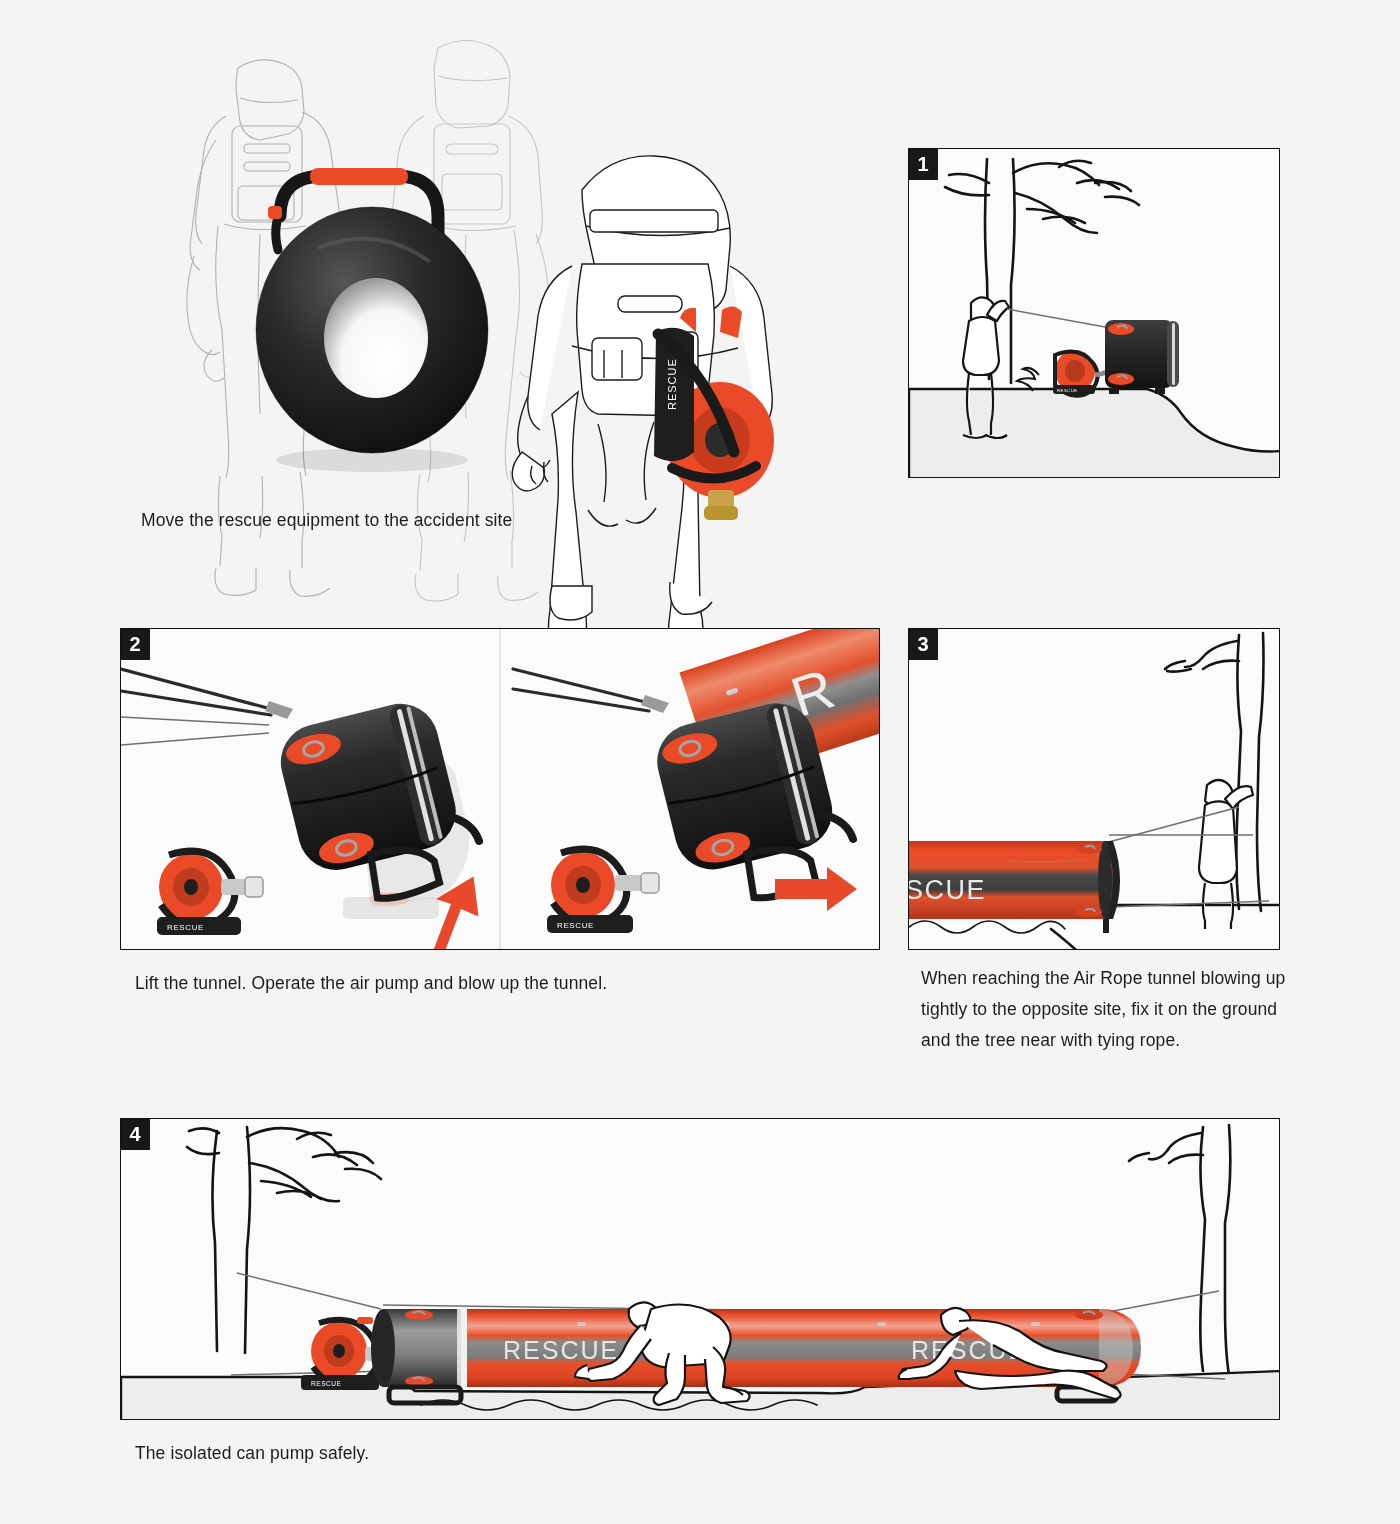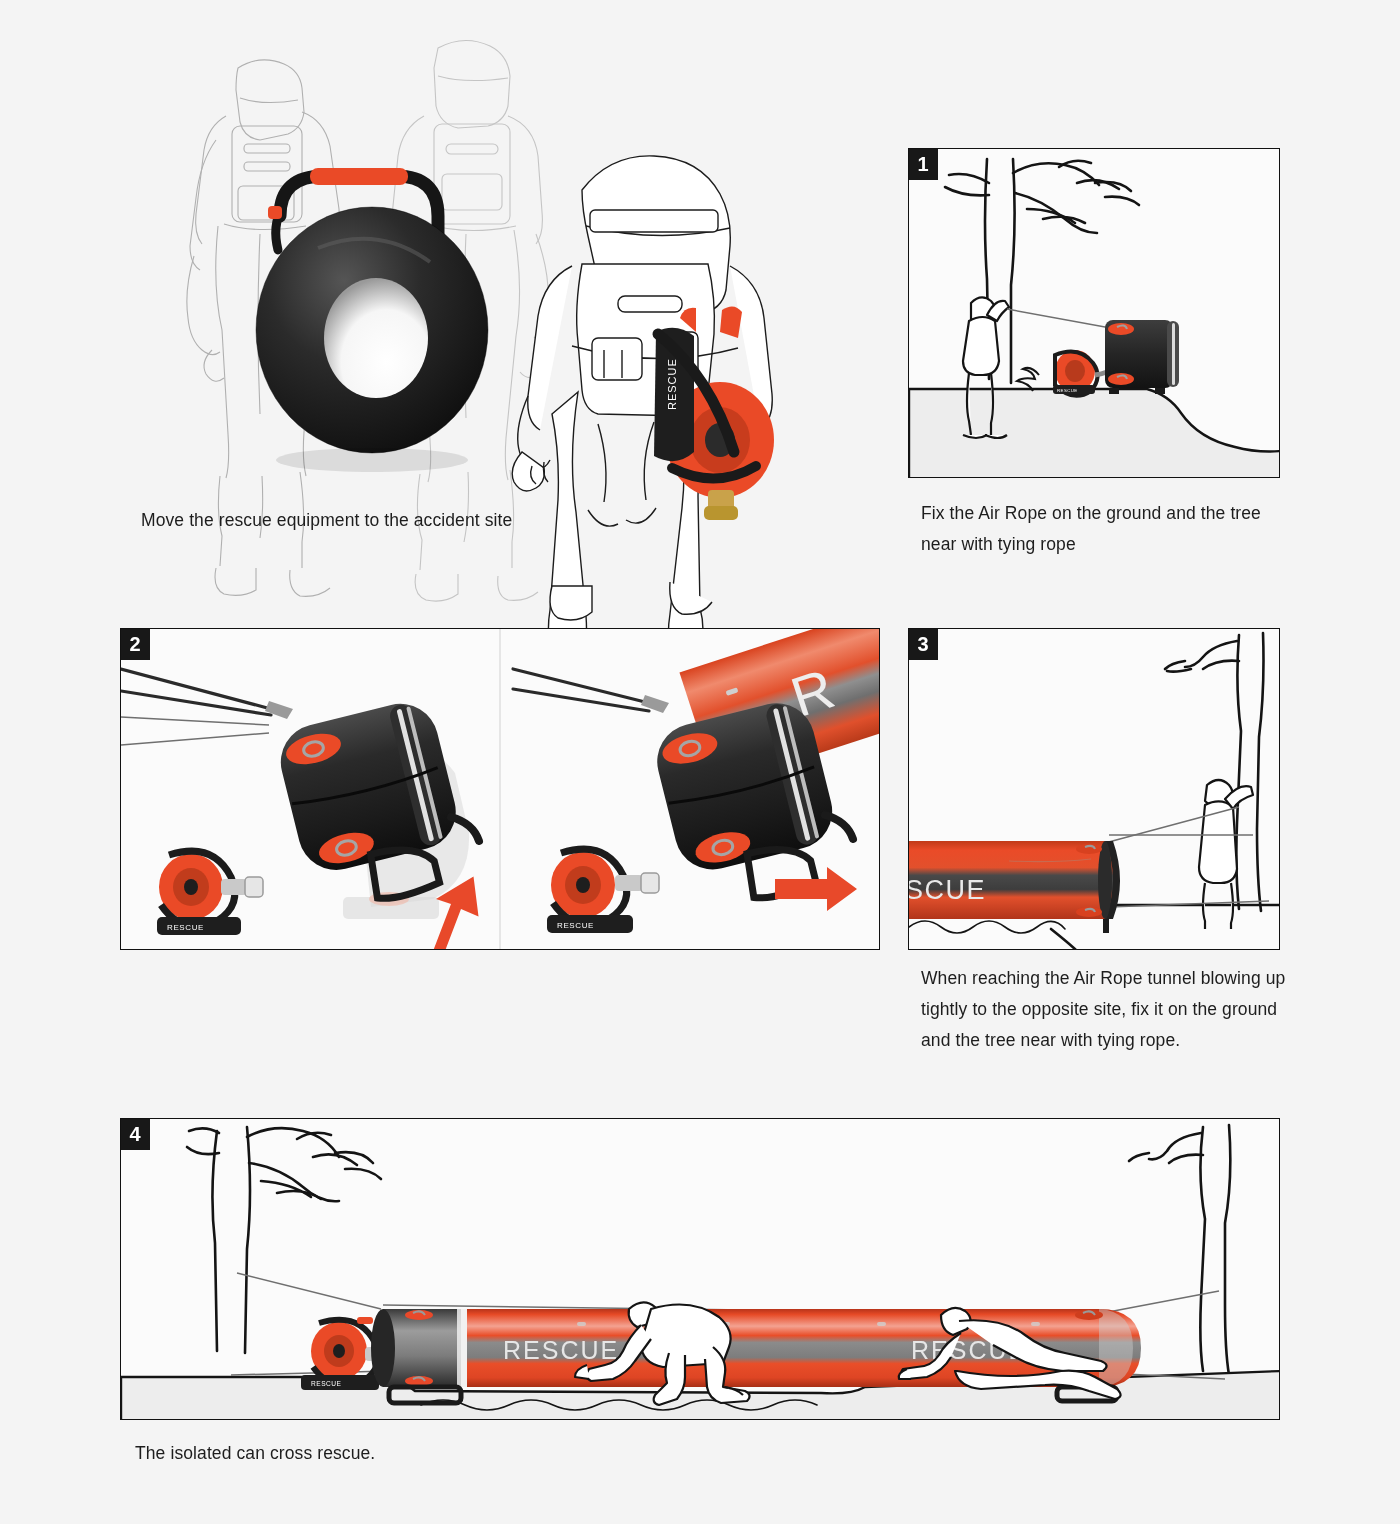--- a/index.html
+++ b/index.html
@@ -231,21 +231,20 @@
         <rect x="263" y="174" width="3" height="62" rx="1.5" fill="#dcdcdc"></rect>
         <ellipse cx="212" cy="180" rx="13" ry="6" fill="#ea4a27"></ellipse>
         <ellipse cx="212" cy="230" rx="13" ry="6" fill="#ea4a27"></ellipse>
         <path d="M208 178 q8 -4 10 2" fill="none" stroke="#9f9f9f" stroke-width="2"></path>
         <path d="M208 228 q8 -4 10 2" fill="none" stroke="#9f9f9f" stroke-width="2"></path>
         <rect x="200" y="239" width="10" height="6" fill="#1a1a1a"></rect>
         <rect x="246" y="239" width="10" height="6" fill="#1a1a1a"></rect>
       </g>
     </svg>
   </div>
-  <div class="caption cap1">Fix the Air Rope on the ground and the tree near with tying rope</div>
 
   <div class="panel" id="panel2" style="left:120px;top:628px;width:760px;height:322px;">
     <div class="panel-badge">2</div>
     <svg width="760" height="322" viewBox="0 0 760 322">
       <rect x="0" y="0" width="760" height="322" fill="#fbfbfb"></rect>
       <rect x="378" y="0" width="2" height="322" fill="#e6e6e6"></rect>
 
       <defs>
         <linearGradient id="drum" x1="0" y1="0" x2="0" y2="1">
           <stop offset="0%" stop-color="#4a4a4a"></stop>
@@ -336,20 +335,21 @@
           <rect x="44" y="286" width="86" height="18" rx="5" fill="#1e1e1e"></rect>
           <text x="54" y="299" fill="#fff" font-size="8" letter-spacing=".6" font-family="Liberation Sans, sans-serif">RESCUE</text>
           <rect x="112" y="246" width="28" height="16" rx="4" fill="#c9c9c9"></rect>
           <rect x="138" y="244" width="18" height="20" rx="4" fill="#e6e6e6" stroke="#9b9b9b" stroke-width="1.5"></rect>
         </g>
 
         <path d="M272 250 l52 0 0 -12 30 22 -30 22 0 -12 -52 0z" fill="#e8492a"></path>
       </g>
     </svg>
   </div>
+  <div class="caption cap2">Lift the tunnel. Operate the air pump and blow up the tunnel.</div>
 
   <div class="panel" id="panel3" style="left:908px;top:628px;width:372px;height:322px;">
     <div class="panel-badge">3</div>
     <svg width="372" height="322" viewBox="0 0 372 322">
       <rect x="0" y="0" width="372" height="322" fill="#fbfbfb"></rect>
 
       <g class="ln">
         <path d="M330 6 q-4 52 2 96 l-4 92 q-2 50 2 86"></path>
         <path d="M354 4 q2 56 -4 104 l-2 92 q0 50 4 82"></path>
         <path d="M328 12 q-24 4 -34 16 q-8 10 -18 10"></path>
@@ -509,15 +509,15 @@
 
       <g class="whitefig">
         <path d="M820 196 q12 -12 24 -4 q10 8 2 18 l-14 6 q-12 -4 -12 -20z"></path>
         <path d="M838 202 q42 -4 66 14 q18 14 40 18 l36 8 q10 4 2 10 l-40 0 q-28 -2 -48 -14 l-22 -12"></path>
         <path d="M840 214 q-16 10 -22 22 q-8 12 -22 12 l-14 2 q-6 8 4 10 l20 -2 q16 -6 24 -20"></path>
         <path d="M836 252 q56 10 104 0 q20 -2 34 6 l22 12 q8 8 -2 10 l-26 -8 q-22 -8 -44 -6 l-64 4 q-22 -2 -26 -18z"></path>
         <path d="M786 250 q-10 4 -8 10 l12 0"></path>
       </g>
     </svg>
   </div>
-  <div class="caption cap4">The isolated can cross rescue.</div>
+  <div class="caption cap4">The isolated can pump safely.</div>
 
 </div>
 
 </body></html>

